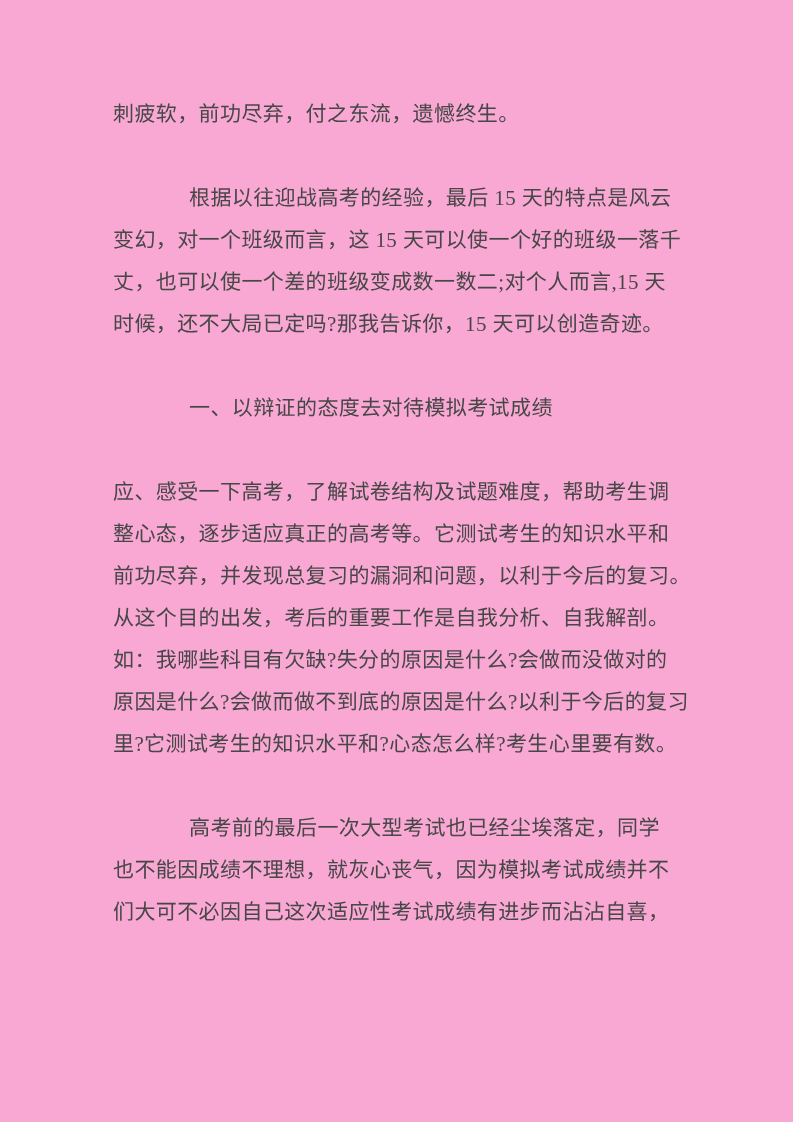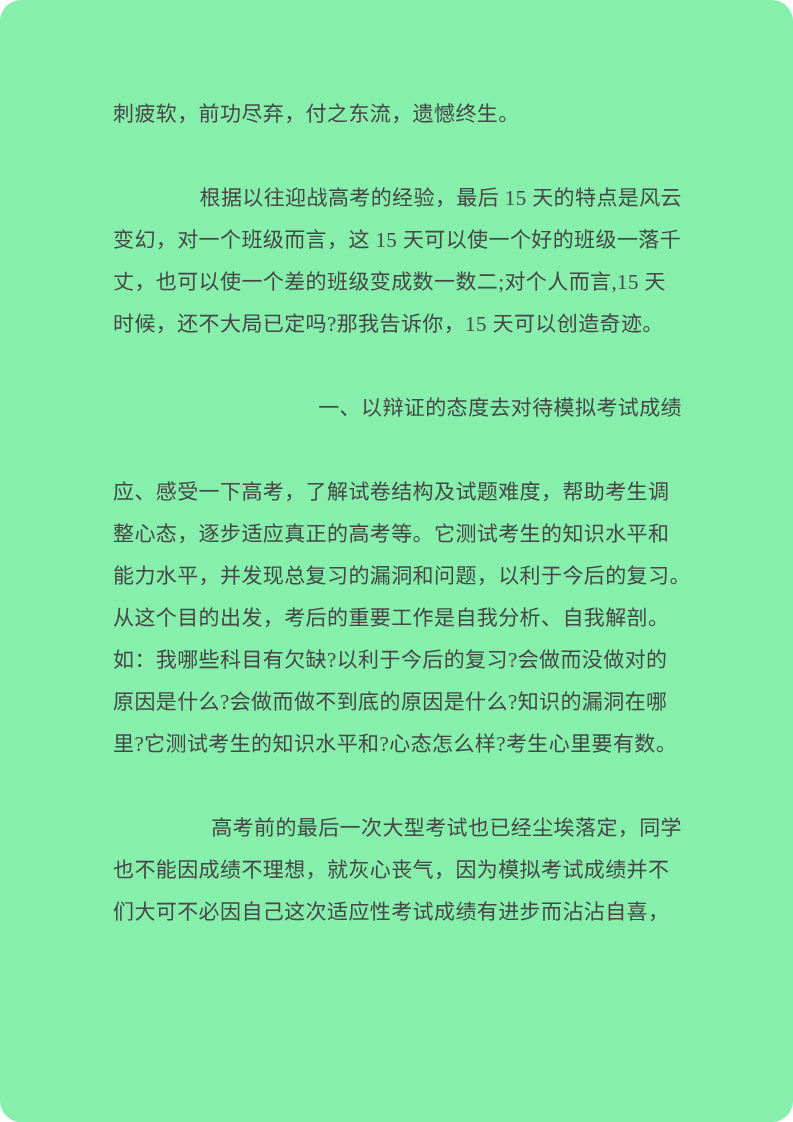--- a/index.html
+++ b/index.html
@@ -6,40 +6,39 @@
   html, body { background: #ffffff; }
   body {
     width: 793px;
     height: 1122px;
     overflow: hidden;
     font-family: "Liberation Serif", "DejaVu Serif", serif;
   }
   .page {
     width: 793px;
     height: 1122px;
-    background: #86efac;
+    background: #f9a8d4;
     position: relative;
-    border-radius: 21px;
   }
   .doc {
     padding: 93px 111px 0 113px;
     color: #474747;
     font-size: 21px;
     line-height: 42px;
     letter-spacing: 0.4px;
     font-weight: 400;
   }
   .para { margin-top: 42px; }
   .para:first-child { margin-top: 0; }
   .line {
     display: block;
     white-space: nowrap;
     text-align: left;
   }
-  .line.indent { text-indent: 76px; text-align: right; }
+  .line.indent { text-indent: 76px; }
   .heading .line { font-weight: 400; }
 </style>
 </head>
 <body>
 
 <div class="page">
   <div class="doc">
 
     <div class="para">
       <span class="line">刺疲软，前功尽弃，付之东流，遗憾终生。</span>
@@ -52,24 +51,24 @@
       <span class="line">时候，还不大局已定吗?那我告诉你，15 天可以创造奇迹。</span>
     </div>
 
     <div class="para heading">
       <span class="line indent">一、以辩证的态度去对待模拟考试成绩</span>
     </div>
 
     <div class="para">
       <span class="line">应、感受一下高考，了解试卷结构及试题难度，帮助考生调</span>
       <span class="line">整心态，逐步适应真正的高考等。它测试考生的知识水平和</span>
-      <span class="line">能力水平，并发现总复习的漏洞和问题，以利于今后的复习。</span>
+      <span class="line">前功尽弃，并发现总复习的漏洞和问题，以利于今后的复习。</span>
       <span class="line">从这个目的出发，考后的重要工作是自我分析、自我解剖。</span>
-      <span class="line">如：我哪些科目有欠缺?以利于今后的复习?会做而没做对的</span>
-      <span class="line">原因是什么?会做而做不到底的原因是什么?知识的漏洞在哪</span>
+      <span class="line">如：我哪些科目有欠缺?失分的原因是什么?会做而没做对的</span>
+      <span class="line">原因是什么?会做而做不到底的原因是什么?以利于今后的复习</span>
       <span class="line">里?它测试考生的知识水平和?心态怎么样?考生心里要有数。</span>
     </div>
 
     <div class="para">
       <span class="line indent">高考前的最后一次大型考试也已经尘埃落定，同学</span>
       <span class="line">也不能因成绩不理想，就灰心丧气，因为模拟考试成绩并不</span>
       <span class="line">们大可不必因自己这次适应性考试成绩有进步而沾沾自喜，</span>
     </div>
 
   </div>

